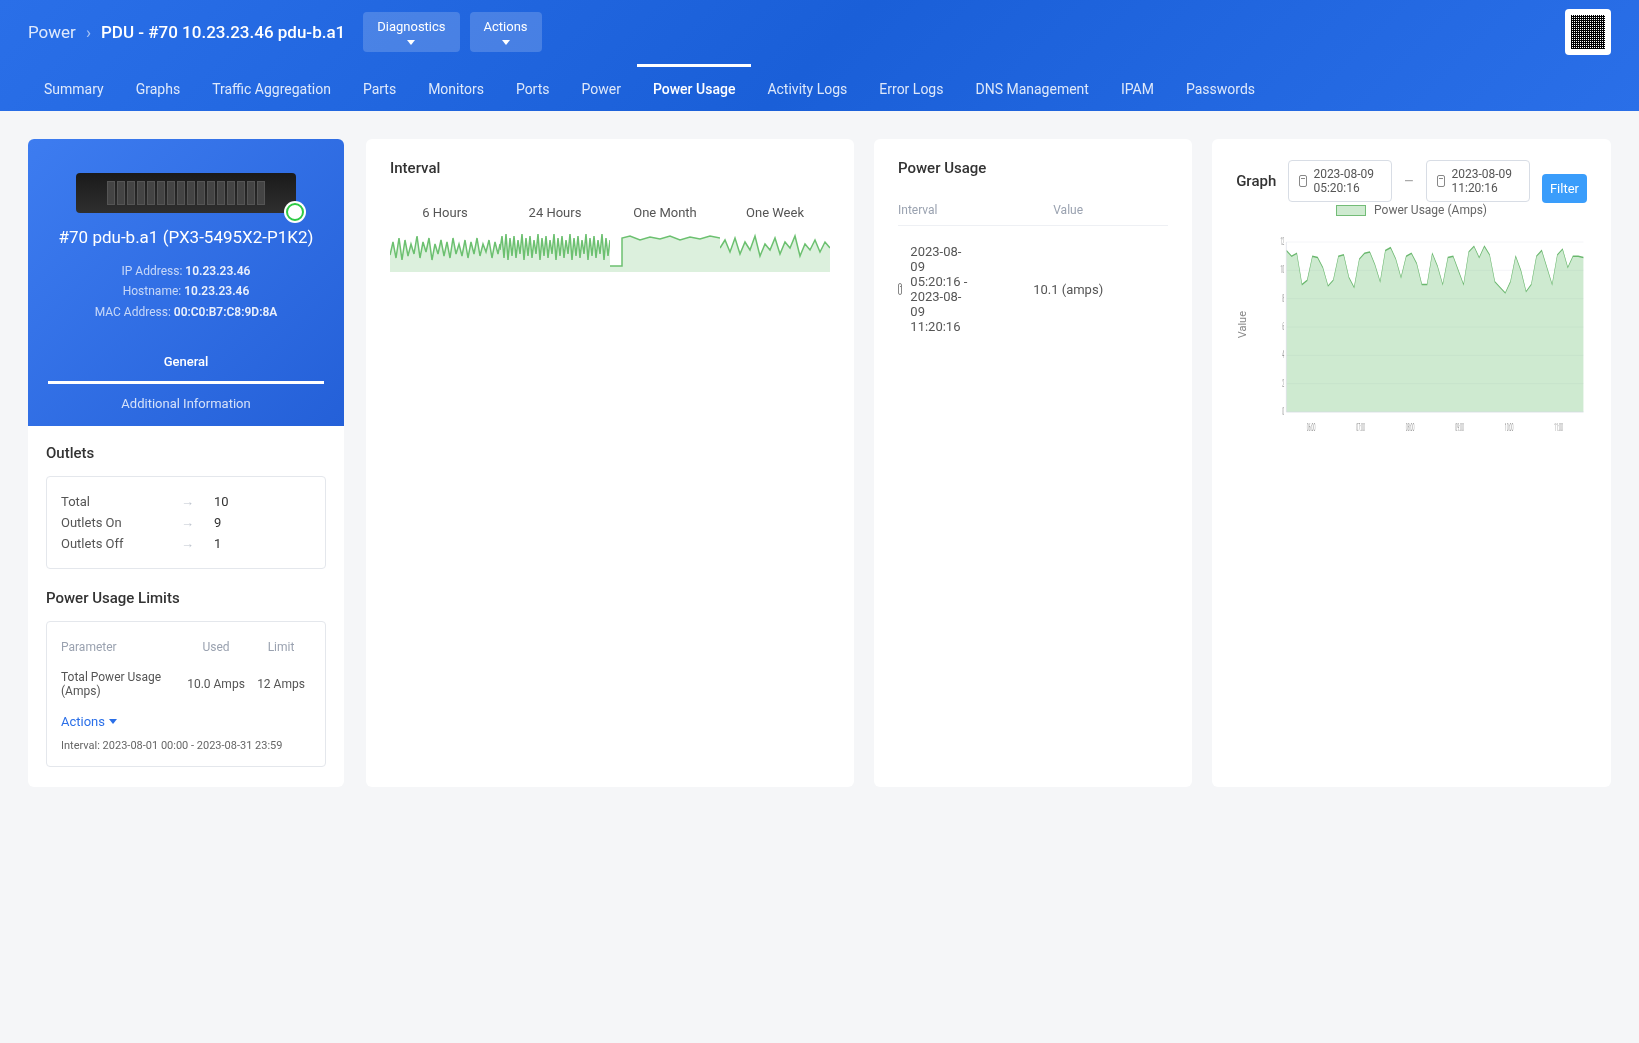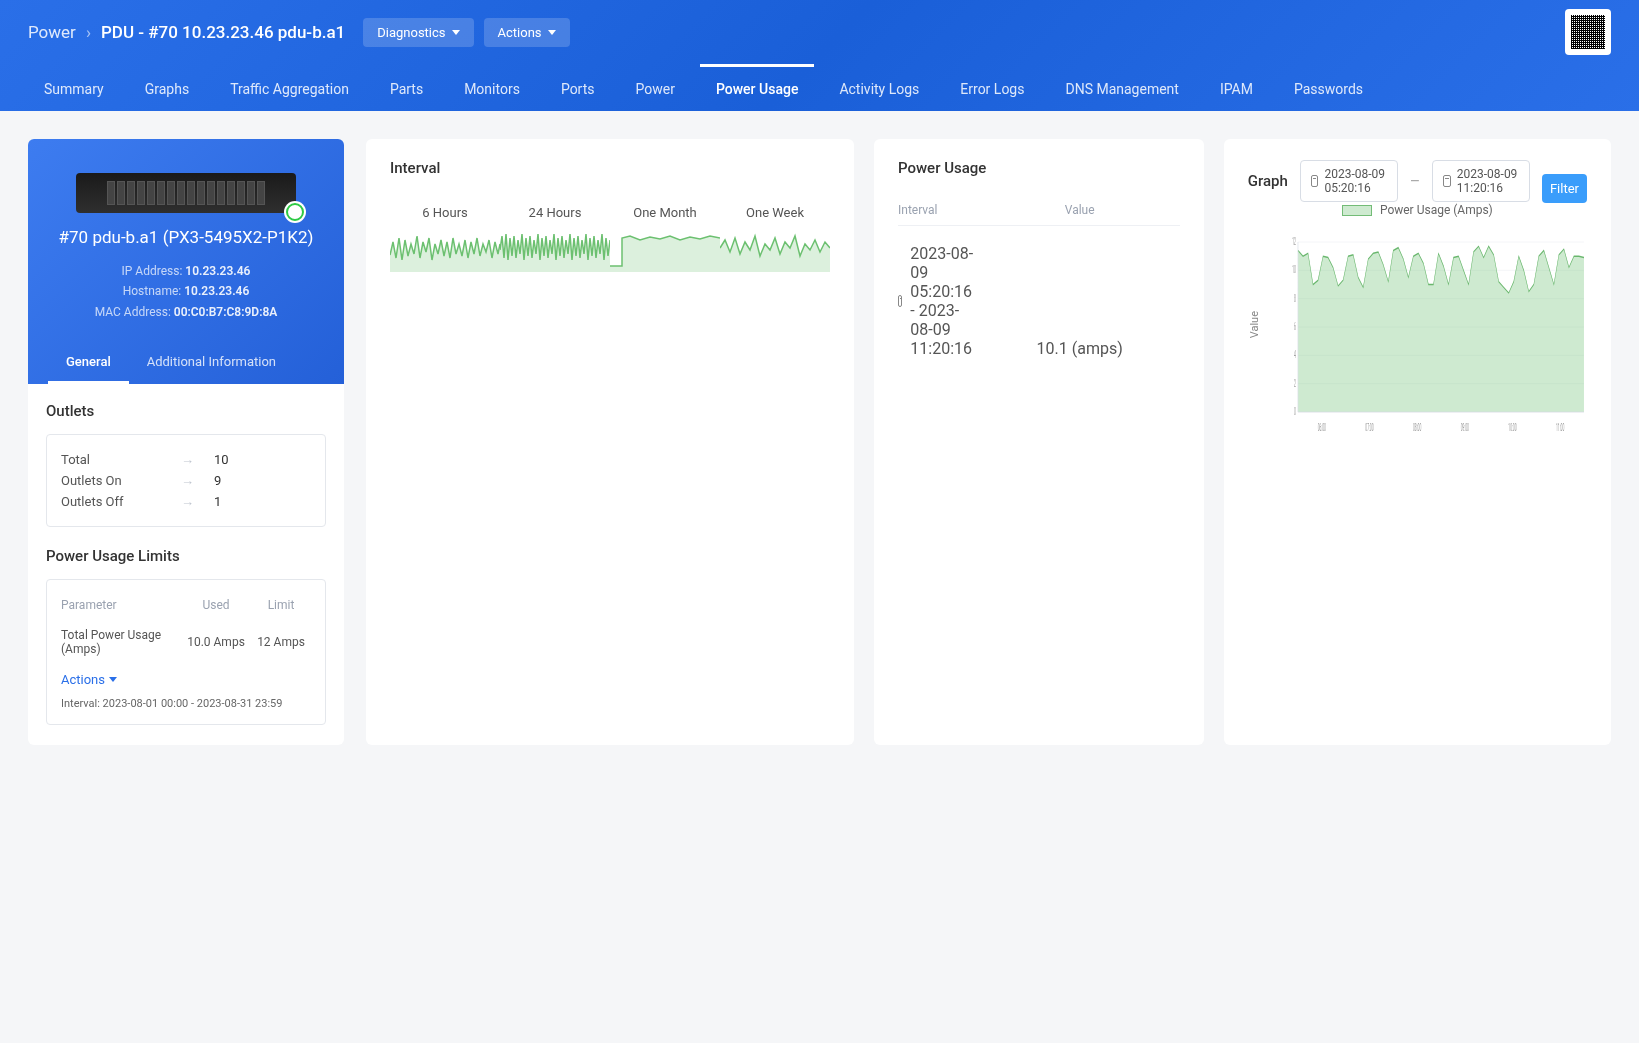--- a/index.html
+++ b/index.html
@@ -11,41 +11,41 @@
 }
 .topbar-upper {
   display: flex;
   align-items: center;
   padding: 8px 28px;
   height: 64px;
 }
 .breadcrumb { display: flex; align-items: center; color: rgba(255,255,255,0.85); font-size: 17px; flex: 1; }
 .breadcrumb span.sep { margin: 0 10px; color: rgba(255,255,255,0.6); }
 .breadcrumb .current { color: #fff; font-weight: 500; }
-.top-btn { background: rgba(255,255,255,0.18); border: none; color: #fff; padding: 7px 14px; border-radius: 4px; font-size: 13px; margin-left: 10px; cursor: pointer; display: inline-flex; align-items: center; gap: 6px; }
+.top-btn { background: rgba(255,255,255,0.18); border: none; color: #fff; padding: 7px 14px; border-radius: 4px; font-size: 13px; margin-left: 10px; cursor: pointer; display: inline-flex; align-items: center; gap: 6px; flex-direction: column; }
 .qr-box { width: 46px; height: 46px; background: #fff; border-radius: 4px; margin-left: auto; display: flex; align-items: center; justify-content: center; }
 .qr-inner { width: 34px; height: 34px; background: repeating-linear-gradient(0deg,#000,#000 1px,#fff 1px,#fff 2px), repeating-linear-gradient(90deg,#000,#000 1px,#fff 1px,#fff 2px); background-blend-mode: multiply; }
-.tab-nav { display: flex; padding: 0 28px; gap: 9px; }
+.tab-nav { display: flex; padding: 0 28px; }
 .tab-nav a { color: rgba(255,255,255,0.85); text-decoration: none; padding: 14px 16px; font-size: 14px; border-top: 3px solid transparent; cursor: pointer; }
 .tab-nav a.active { color: #fff; border-top: 3px solid #fff; font-weight: 500; }
 .main-wrap { display: flex; padding: 28px; gap: 22px; }
 .left-col { width: 316px; flex-shrink: 0; }
 .right-col { flex: 1; display: flex; flex-direction: row; gap: 20px; }
 .card { background: #fff; border-radius: 6px; }
 .hero { background: linear-gradient(135deg,#3d7cf0,#2460d8); color: #fff; text-align: center; padding: 34px 20px 0 20px; border-radius: 6px 6px 0 0; }
 .device-img { width: 220px; height: 40px; margin: 0 auto 14px auto; background: linear-gradient(#1a1a1a,#2f2f2f); border-radius: 4px; position: relative; display: flex; align-items: center; justify-content: center; }
 .device-slots { display: flex; gap: 2px; }
 .device-slots span { width: 8px; height: 24px; background: #444; border: 1px solid #555; }
 .status-dot { position: absolute; right: -10px; bottom: -10px; width: 22px; height: 22px; border-radius: 50%; background: #fff; display: flex; align-items: center; justify-content: center; }
 .status-dot::after { content: ''; width: 14px; height: 14px; border: 2px solid #2eca45; border-radius: 50%; }
 .device-title { font-size: 17px; margin-bottom: 14px; }
 .device-meta { font-size: 12px; opacity: 0.9; line-height: 1.7; padding-bottom: 20px; }
 .device-meta .k { opacity: 0.8; }
 .device-meta .v { font-weight: 600; }
-.hero-tabs { display: flex; }
+.hero-tabs { display: flex; flex-direction: column; }
 .hero-tabs a { flex: 0 0 auto; padding: 12px 18px; color: rgba(255,255,255,0.8); font-size: 13px; cursor: pointer; border-bottom: 3px solid transparent; }
 .hero-tabs a.active { color: #fff; border-bottom: 3px solid #fff; font-weight: 500; }
 .section { padding: 18px 18px 20px 18px; }
 .section h3 { font-size: 15px; font-weight: 500; color: #333; margin-bottom: 14px; }
 .box { border: 1px solid #e4e7ec; border-radius: 4px; padding: 14px; }
 .outlet-row { display: flex; align-items: center; font-size: 13px; padding: 3px 0; color: #555; }
 .outlet-row .label { width: 120px; }
 .outlet-row .arr { color: #c0c6d0; margin-right: 20px; }
 .outlet-row .val { color: #333; }
 .limits-table { font-size: 12px; }
@@ -56,21 +56,21 @@
 .actions-link { color: #2a6fe8; font-size: 13px; cursor: pointer; margin-top: 10px; display: inline-flex; align-items: center; gap: 4px; }
 .interval-note { font-size: 11px; color: #666; margin-top: 10px; }
 .panel { background: #fff; border-radius: 6px; padding: 20px 24px; }
 .panel-header { font-size: 15px; font-weight: 500; color: #333; margin-bottom: 18px; }
 .interval-row { display: flex; justify-content: space-around; padding: 10px 0; }
 .interval-item { text-align: center; cursor: pointer; }
 .interval-item .lbl { font-size: 13px; color: #555; margin-bottom: 10px; }
 .interval-item svg { width: 110px; height: 42px; }
 .pu-table-head { display: flex; font-size: 12px; color: #9aa2b0; padding: 8px 0; border-bottom: 1px solid #eef0f4; }
 .pu-table-head .c1 { flex: 1; } .pu-table-head .c2 { width: 200px; text-align: center; }
-.pu-table-row { display: flex; font-size: 16px; color: #555; padding: 18px 0; align-items: flex-end; }
+.pu-table-row { display: flex; font-size: 13px; color: #555; padding: 18px 0; align-items: center; }
 .pu-table-row .c1 { flex: 1; display: flex; align-items: center; gap: 8px; } .pu-table-row .c2 { width: 200px; text-align: center; }
 .graph-top { display: flex; align-items: center; gap: 12px; }
 .graph-top .title { flex: 1; font-size: 15px; font-weight: 500; }
 .date-input { border: 1px solid #d8dde5; border-radius: 4px; padding: 6px 10px; font-size: 12px; color: #555; display: inline-flex; align-items: center; gap: 6px; background: #fff; }
 .dash { color: #aaa; }
 .filter-btn { background: #3a9dfb; color: #fff; border: none; border-radius: 4px; padding: 7px 8px; font-size: 13px; cursor: pointer; margin-top: 15px; }
 .chart-area { margin-top: 20px; position: relative; padding-left: 40px; padding-bottom: 26px; }
 .legend { text-align: center; font-size: 12px; color: #666; margin-bottom: 6px; }
 .legend-swatch { display: inline-block; width: 30px; height: 11px; background: rgba(116,196,120,0.35); border: 1px solid rgba(92,176,96,0.8); vertical-align: middle; margin-right: 8px; }
 .y-label { position: absolute; left: 0; top: 50%; transform: rotate(-90deg) translateX(50%); transform-origin: left top; font-size: 11px; color: #888; }

